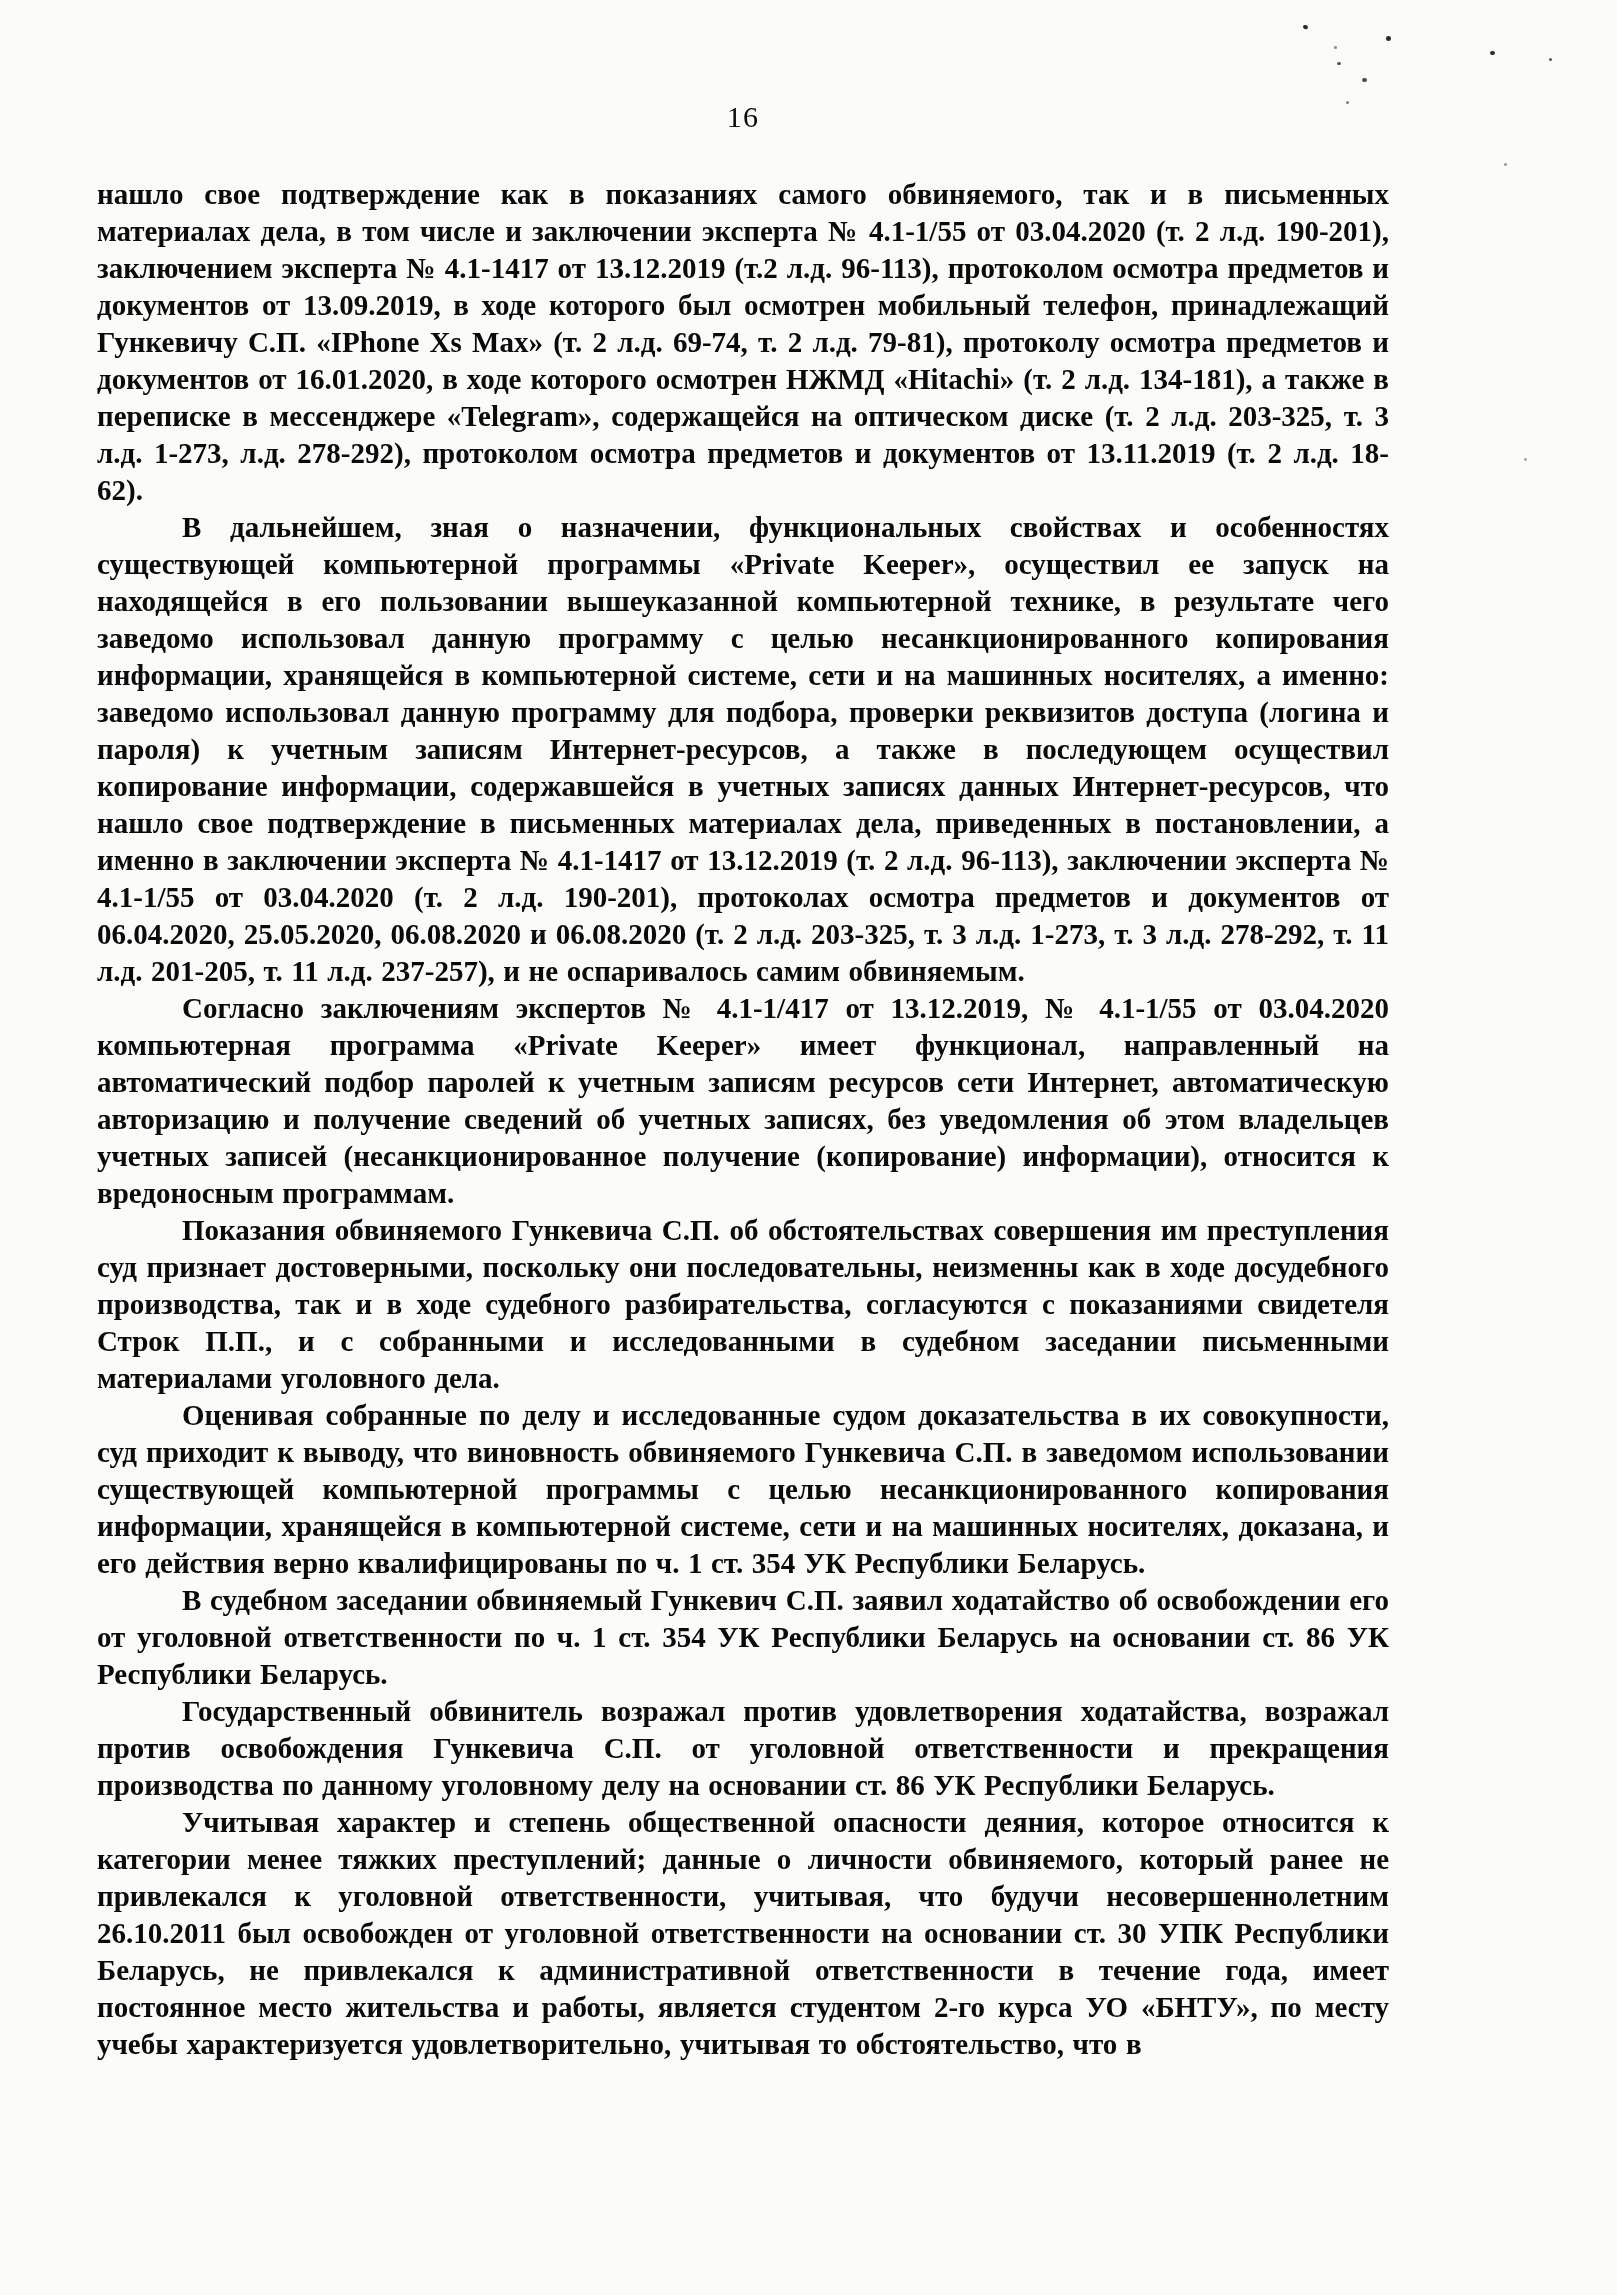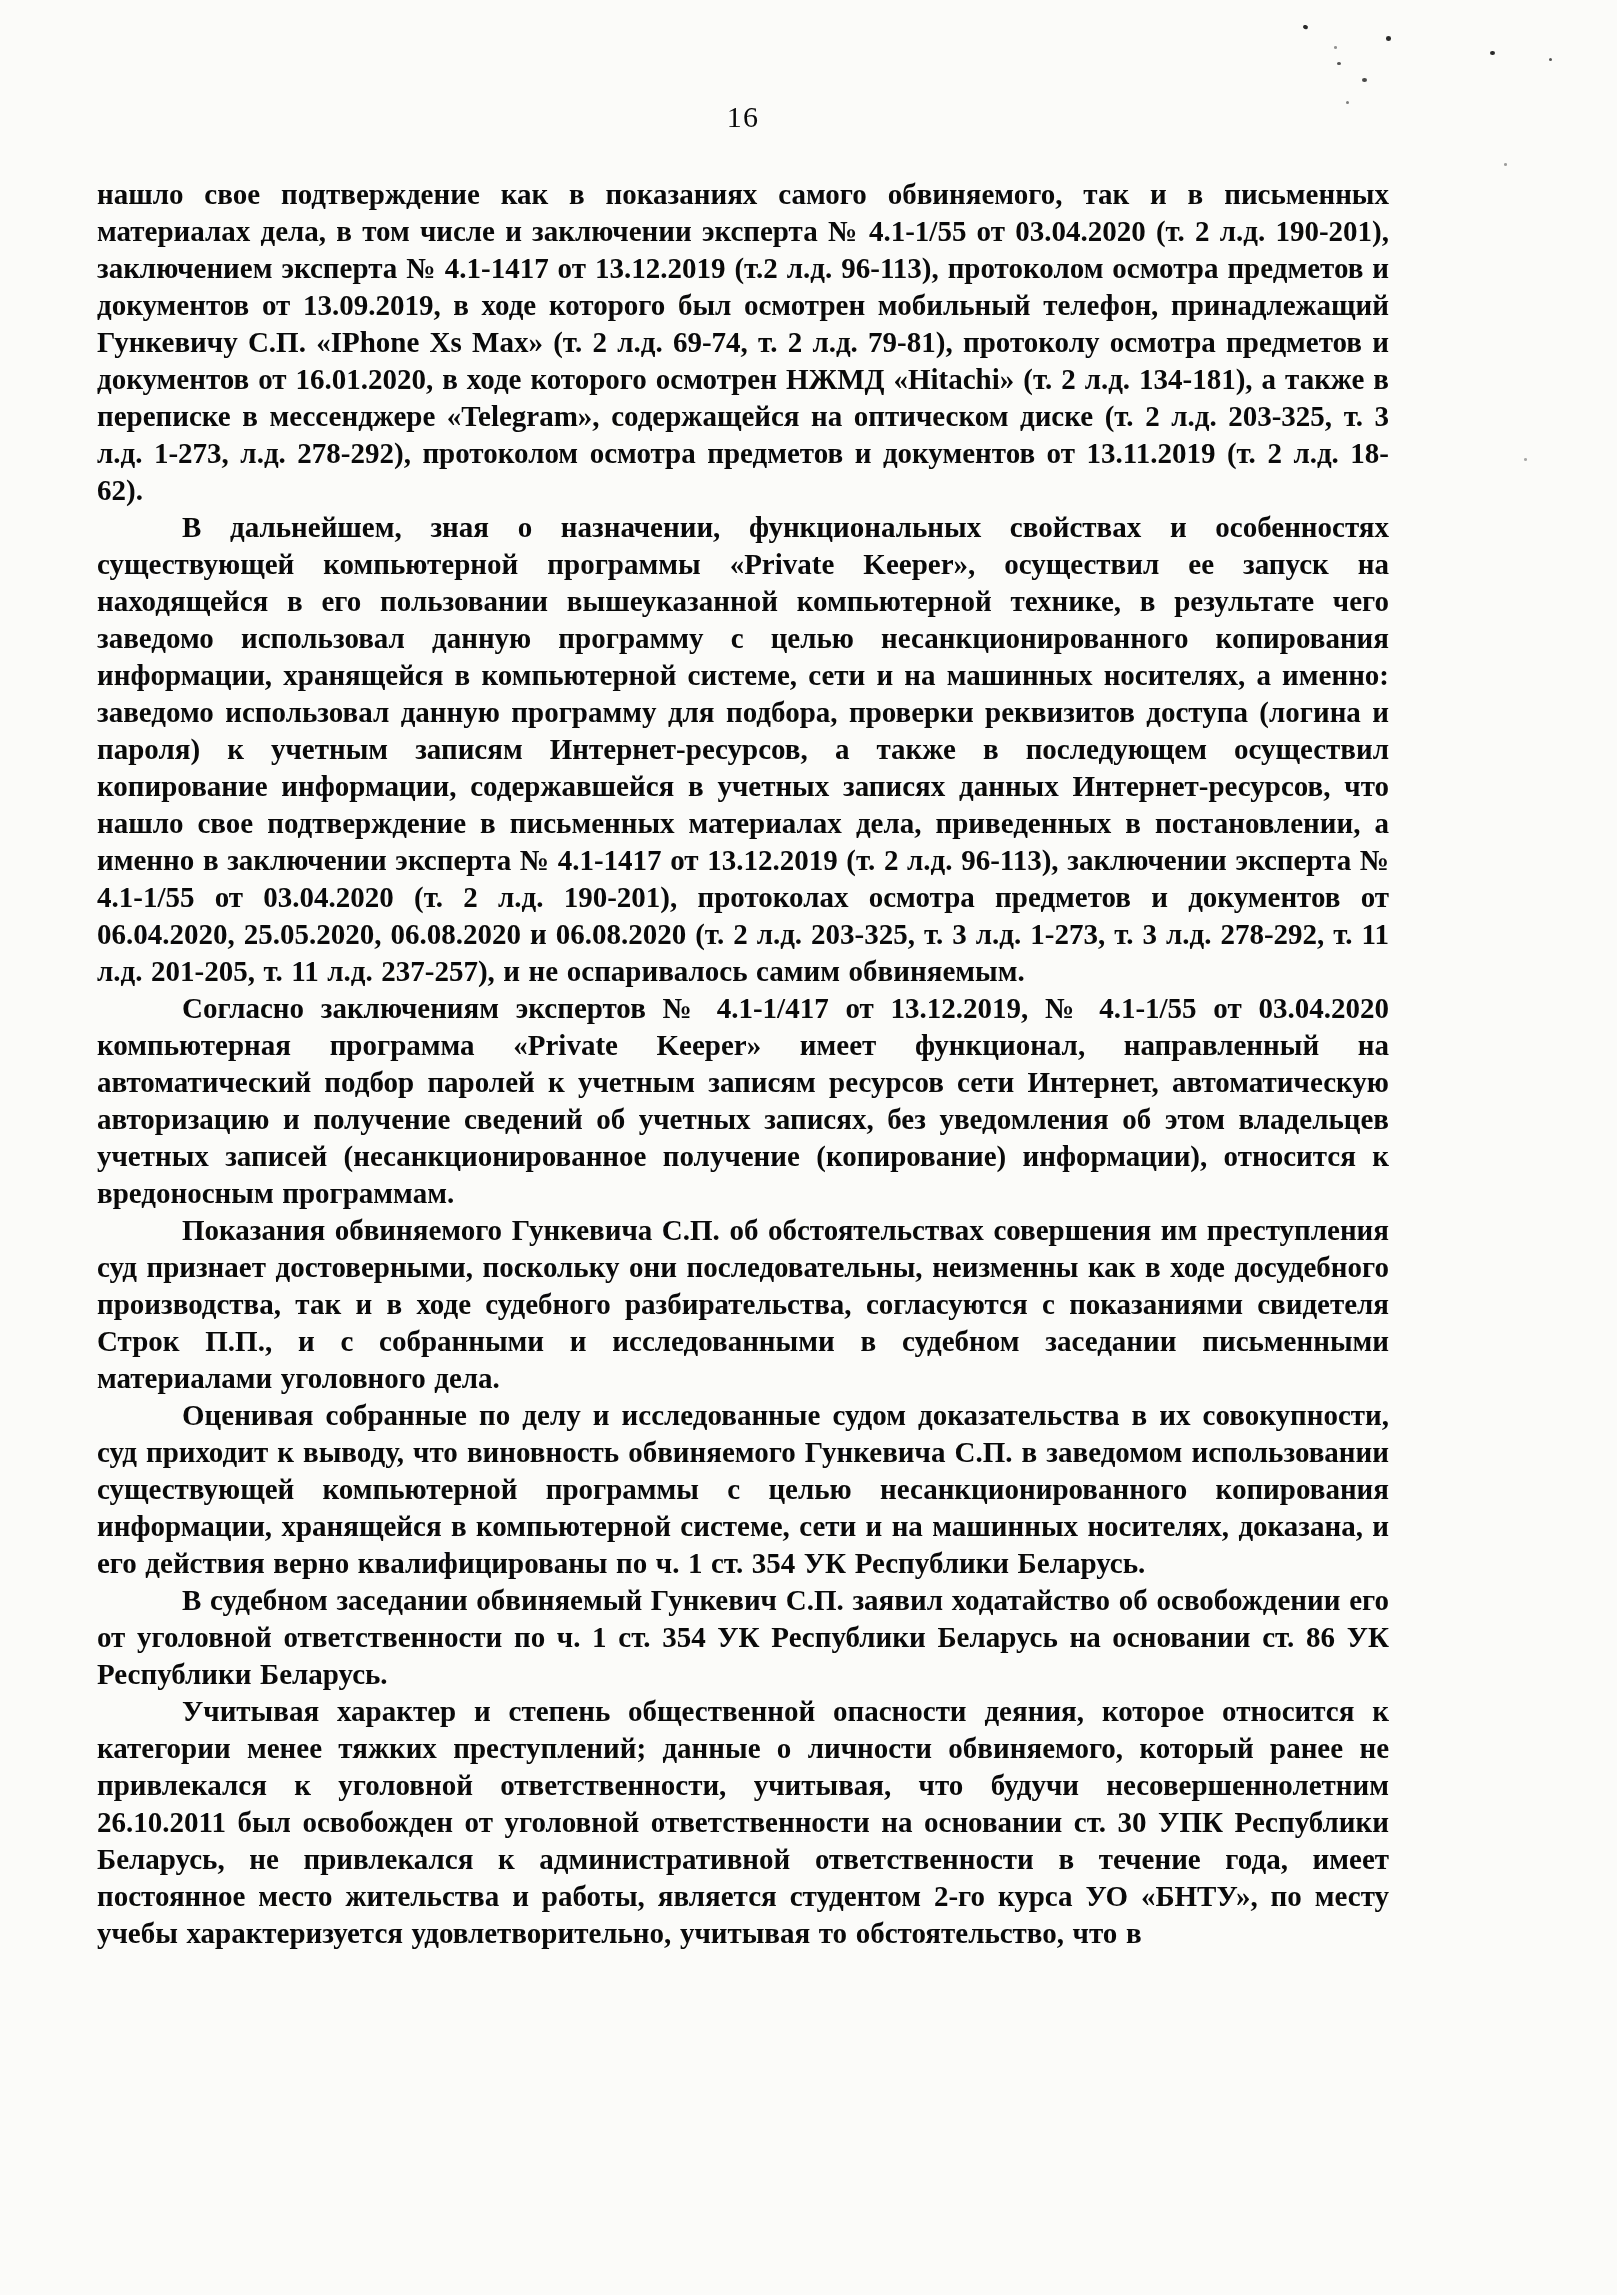--- a/index.html
+++ b/index.html
@@ -79,17 +79,18 @@
   <div class="content">
     <div class="page-number">16</div>
 
     <div class="body-text">
       <p class="continuation">нашло свое подтверждение как в показаниях самого обвиняемого, так и в письменных материалах дела, в том числе и заключении эксперта № 4.1-1/55 от 03.04.2020 (т. 2 л.д. 190-201), заключением эксперта № 4.1-1417 от 13.12.2019 (т.2 л.д. 96-113), протоколом осмотра предметов и документов от 13.09.2019, в ходе которого был осмотрен мобильный телефон, принадлежащий Гункевичу С.П. «IPhone Xs Max» (т. 2 л.д. 69-74, т. 2 л.д. 79-81), протоколу осмотра предметов и документов от 16.01.2020, в ходе которого осмотрен НЖМД «Hitachi» (т. 2 л.д. 134-181), а также в переписке в мессенджере «Telegram», содержащейся на оптическом диске (т. 2 л.д. 203-325, т. 3 л.д. 1-273, л.д. 278-292), протоколом осмотра предметов и документов от 13.11.2019 (т. 2 л.д. 18-62).</p>
       <p>В дальнейшем, зная о назначении, функциональных свойствах и особенностях существующей компьютерной программы «Private Keeper», осуществил ее запуск на находящейся в его пользовании вышеуказанной компьютерной технике, в результате чего заведомо использовал данную программу с целью несанкционированного копирования информации, хранящейся в компьютерной системе, сети и на машинных носителях, а именно: заведомо использовал данную программу для подбора, проверки реквизитов доступа (логина и пароля) к учетным записям Интернет-ресурсов, а также в последующем осуществил копирование информации, содержавшейся в учетных записях данных Интернет-ресурсов, что нашло свое подтверждение в письменных материалах дела, приведенных в постановлении, а именно в заключении эксперта № 4.1-1417 от 13.12.2019 (т. 2 л.д. 96-113), заключении эксперта № 4.1-1/55 от 03.04.2020 (т. 2 л.д. 190-201), протоколах осмотра предметов и документов от 06.04.2020, 25.05.2020, 06.08.2020 и 06.08.2020 (т. 2 л.д. 203-325, т. 3 л.д. 1-273, т. 3 л.д. 278-292, т. 11 л.д. 201-205, т. 11 л.д. 237-257), и не оспаривалось самим обвиняемым.</p>
       <p>Согласно заключениям экспертов  № 4.1-1/417 от 13.12.2019, № 4.1-1/55 от 03.04.2020 компьютерная программа «Private Keeper» имеет функционал, направленный на автоматический подбор паролей к учетным записям ресурсов сети Интернет, автоматическую авторизацию и получение сведений об учетных записях, без уведомления об этом владельцев учетных записей (несанкционированное получение (копирование) информации), относится к вредоносным программам.</p>
       <p>Показания обвиняемого Гункевича С.П. об обстоятельствах совершения им преступления суд признает достоверными, поскольку они последовательны, неизменны как в ходе досудебного производства, так и в ходе судебного разбирательства, согласуются с показаниями свидетеля Строк П.П., и с собранными и исследованными в судебном заседании письменными материалами уголовного дела.</p>
       <p>Оценивая собранные по делу и исследованные судом доказательства в их совокупности, суд приходит к выводу, что виновность обвиняемого Гункевича С.П. в заведомом использовании существующей компьютерной программы с целью несанкционированного копирования информации, хранящейся в компьютерной системе, сети и на машинных носителях, доказана, и его действия верно квалифицированы по ч. 1 ст. 354 УК Республики Беларусь.</p>
       <p>В судебном заседании обвиняемый Гункевич С.П. заявил ходатайство об освобождении его от уголовной ответственности по ч. 1 ст. 354 УК Республики Беларусь на основании ст. 86 УК Республики Беларусь.</p>
+      <p>Государственный обвинитель возражал против удовлетворения ходатайства, возражал против освобождения Гункевича С.П. от уголовной ответственности и прекращения производства по данному уголовному делу на основании ст. 86 УК Республики Беларусь.</p>
       <p>Учитывая характер и степень общественной опасности деяния, которое относится к категории менее тяжких преступлений; данные о личности обвиняемого, который ранее не привлекался к уголовной ответственности, учитывая, что будучи несовершеннолетним 26.10.2011 был освобожден от уголовной ответственности на основании ст. 30 УПК Республики Беларусь, не привлекался к административной ответственности в течение года, имеет постоянное место жительства и работы, является студентом 2-го курса УО «БНТУ», по месту учебы характеризуется удовлетворительно, учитывая то обстоятельство, что в</p>
     </div>
   </div>
 </div>
 
 
 </body></html>

